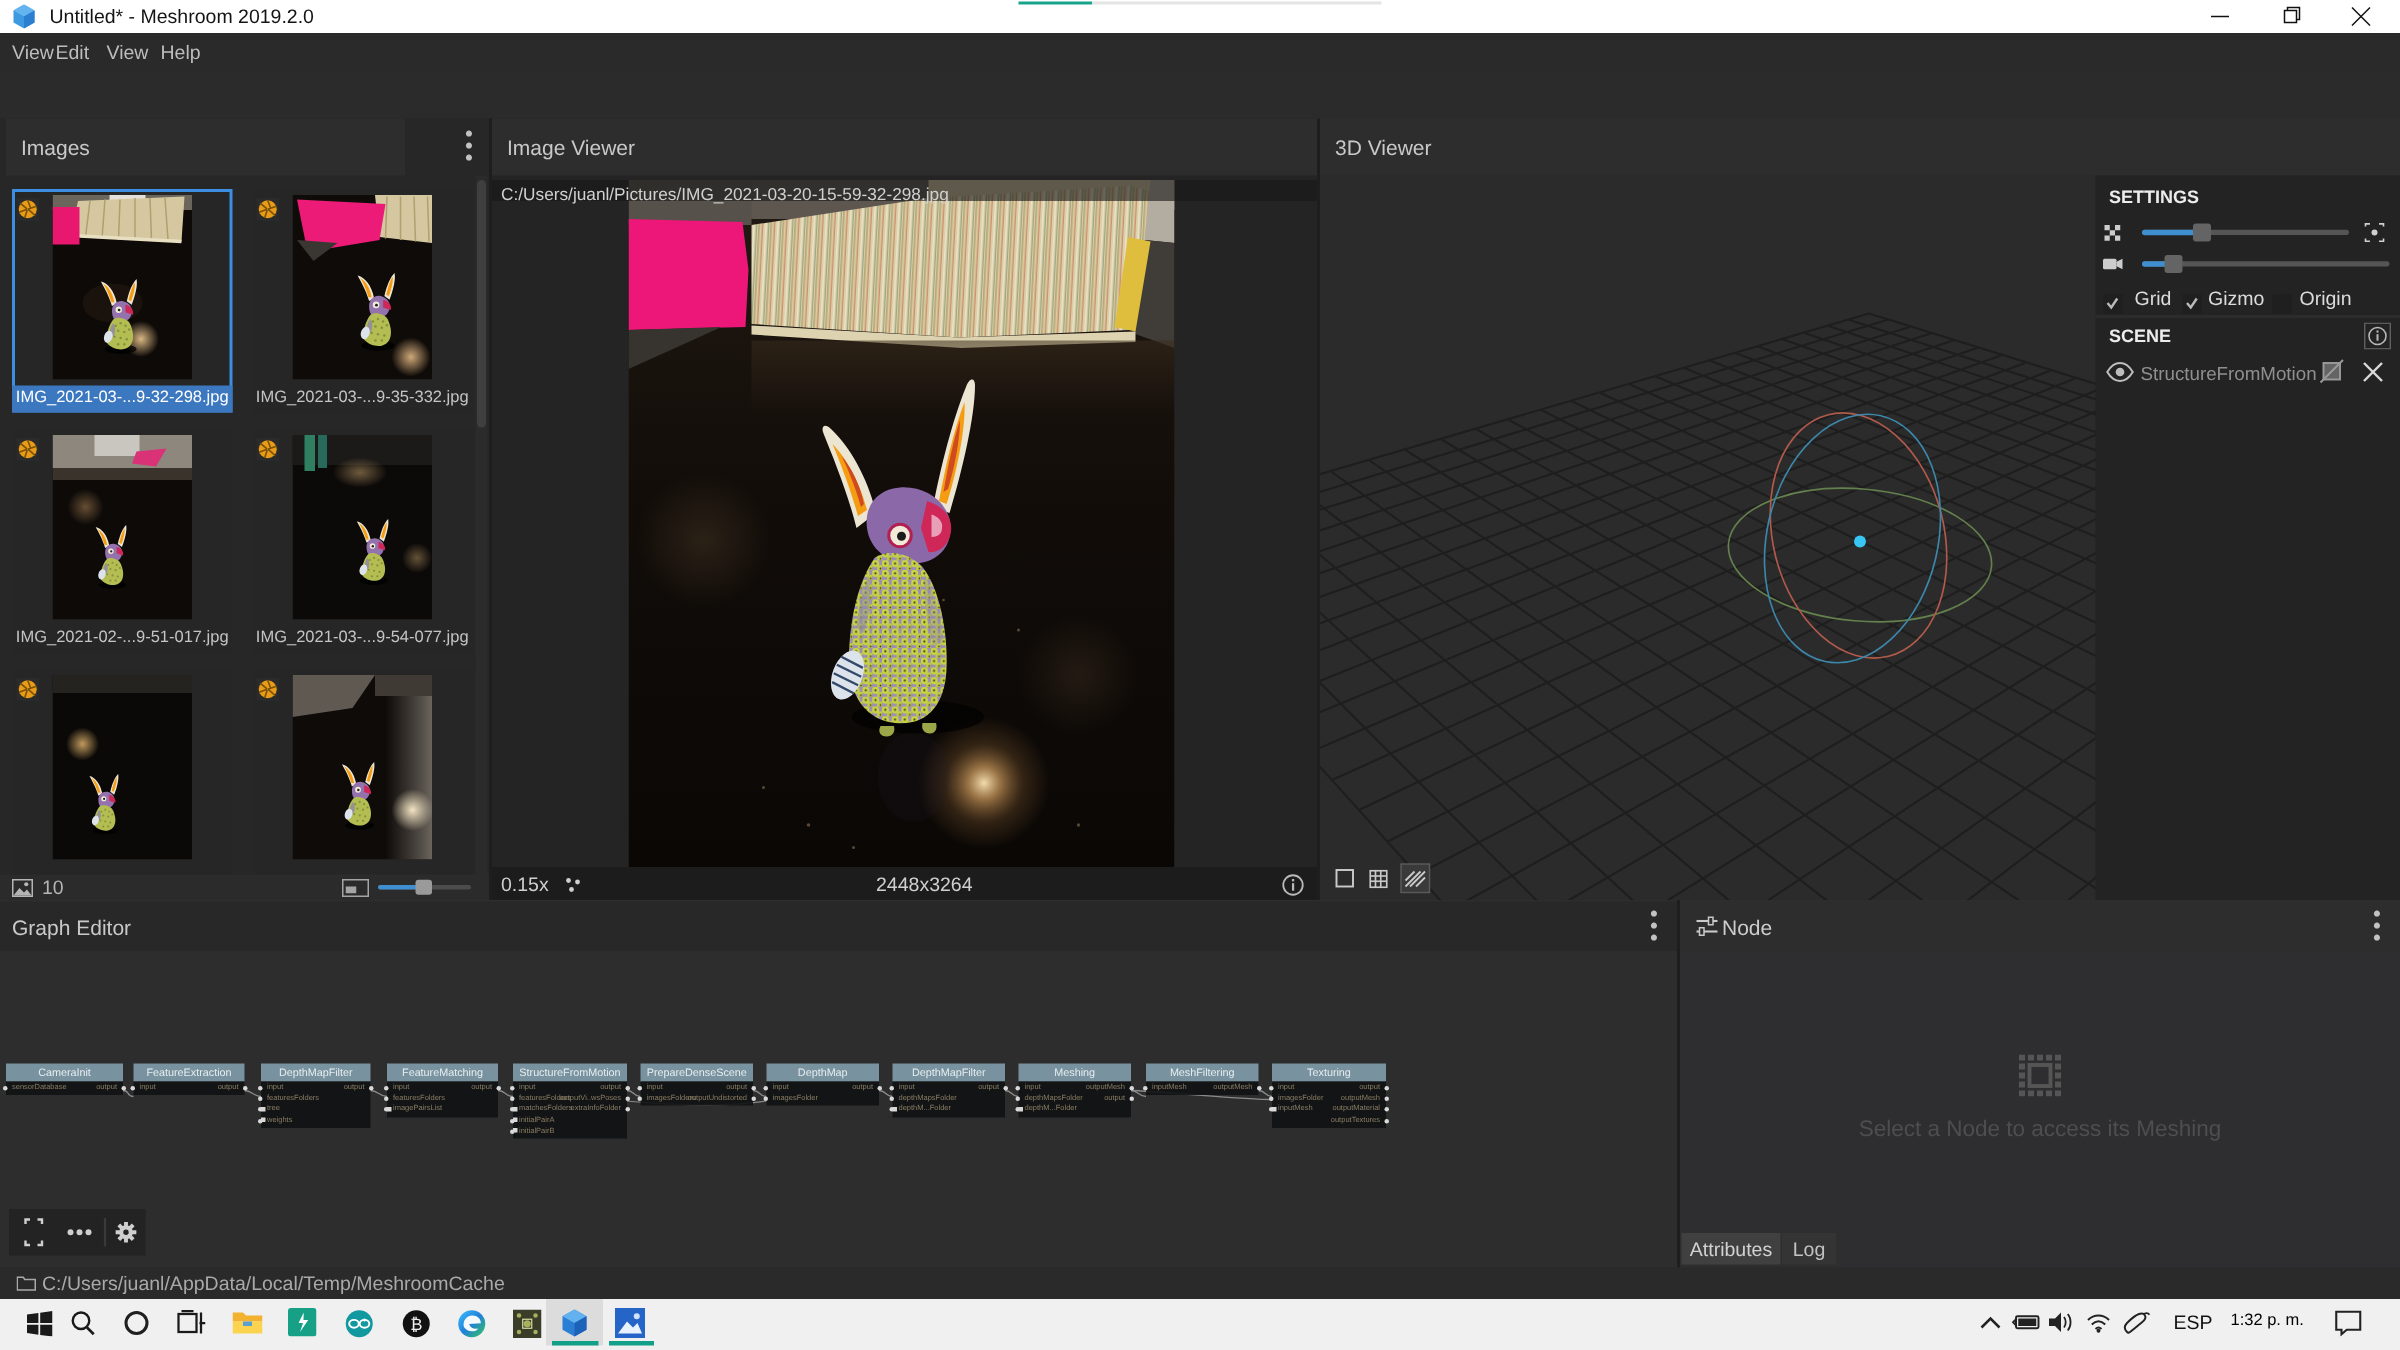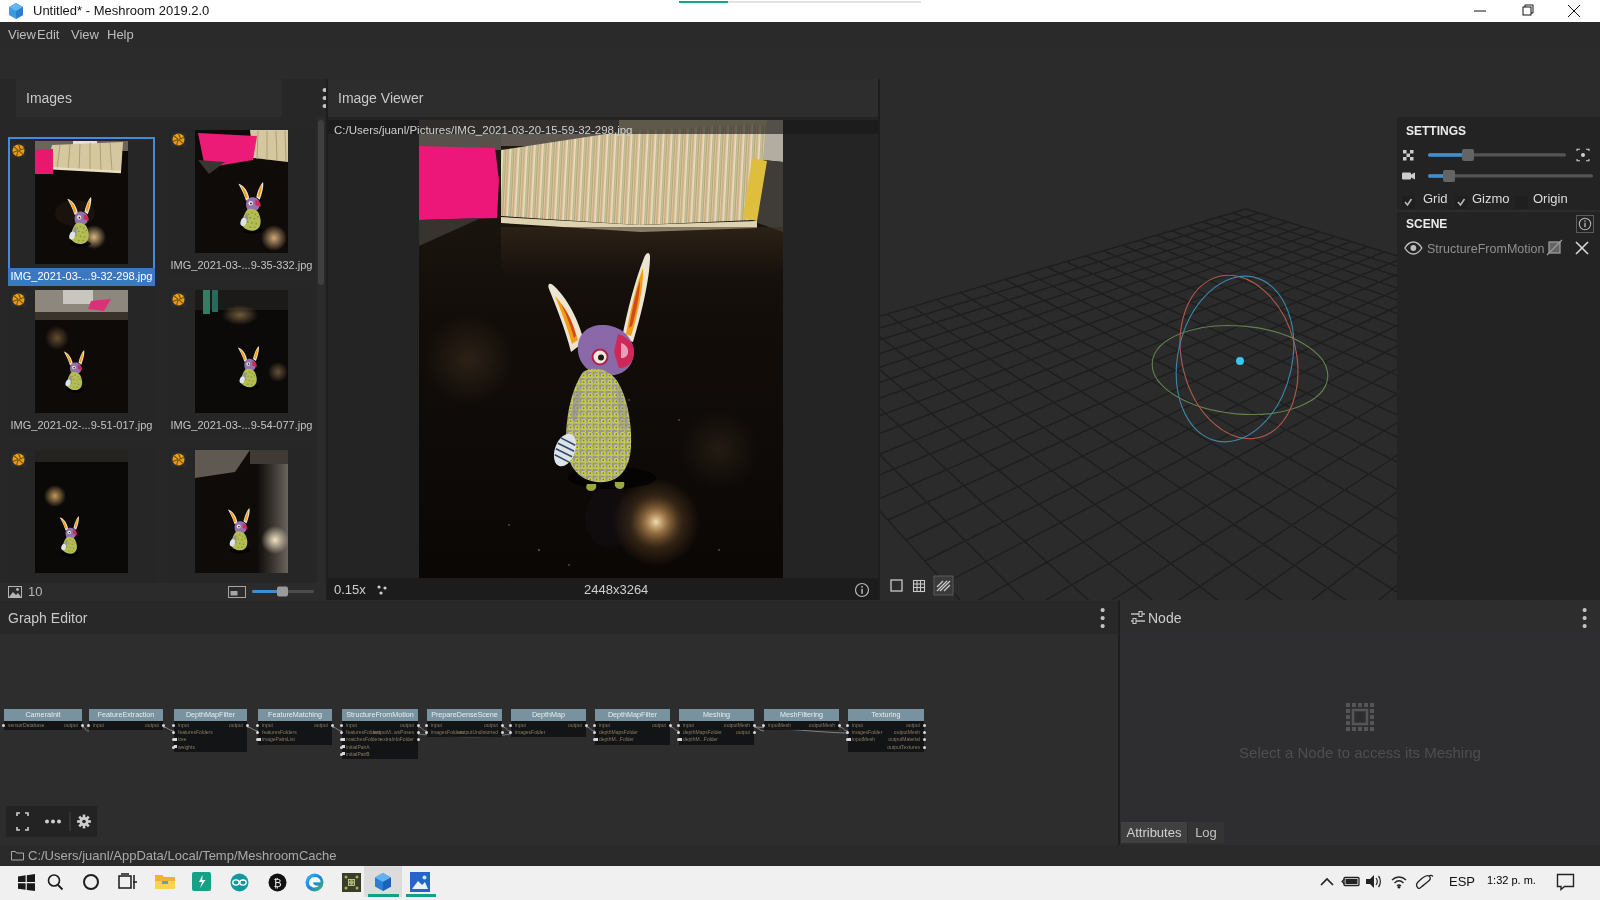--- a/index.html
+++ b/index.html
@@ -138,28 +138,28 @@
 
   <div id="menubar" class="abs">
     <span style="left:8px">View</span>
       <span style="left:37px">Edit</span>
     <span style="left:71px">View</span>
       <span style="left:107px">Help</span>
   </div>
 
 
   <div id="images-panel" class="abs">
-    <div class="panel-header" style="left:16px;top:0;width:266px">
+    <div class="panel-header" style="left:4px;top:0;width:266px">
         <span class="ph-text">Images</span>
       <div class="dots3" style="left:306px">•<br>•<br>•</div>
       </div>
     <div class="abs" style="left:317px;top:38px;width:8px;height:483px;background:#2b2b2b"></div>
     <div class="abs" style="left:318px;top:41px;width:6px;height:165px;background:#3f3f3f;border-radius:3px"></div>
     <div id="thumbs">
-        <div class="thumb sel" style="left:8px;top:58px">
+        <div class="thumb sel" style="left:8px;top:47px">
       <div class="photo"><svg width="93" height="123" viewBox="0 0 93 123">
               <rect width="93" height="123" fill="#0e0a08"></rect>
  <rect x="0" y="0" width="93" height="10" fill="#6b655c"></rect>
  <rect x="38" y="0" width="24" height="9" fill="#e4e1da"></rect>
  <polygon points="17,4 88,1 86,31 12,27" fill="#d5c8a0"></polygon>
  <g stroke="#b0a070" stroke-width="1">
                 <line x1="25" y1="4" x2="22" y2="28"></line>
                 <line x1="35" y1="3" x2="33" y2="29"></line>
                 <line x1="45" y1="3" x2="44" y2="30"></line>
                 <line x1="55" y1="2" x2="55" y2="30"></line>
@@ -432,20 +432,23 @@
       <svg class="abs" style="left:526px;top:4px" width="16" height="16" viewBox="0 0 16 16">
         <circle cx="8" cy="8" r="6.5" fill="none" stroke="#b9b9b9" stroke-width="1.2"></circle>
         <rect x="7.3" y="6.8" width="1.5" height="5" fill="#b9b9b9"></rect>
           <rect x="7.3" y="4" width="1.5" height="1.6" fill="#b9b9b9"></rect>
       </svg>
     </div>
   </div>
   <div class="abs vdiv" style="left:878px;top:79px;width:2px;height:521px"></div>
 
   <div id="viewer3d-panel" class="abs">
+    <div class="panel-header" style="left:0;top:0;width:720px">
+        <span class="ph-text">3D Viewer</span>
+      </div>
     <div id="v3d-canvas" class="abs" style="left:0;top:38px;width:720px;height:483px">
       <svg width="720" height="483" viewBox="0 0 720 483">
         <path d="M366,92 L-20,205 M366,92 L740,208 M379,96 L-20,217 M352,96 L740,221 M393,101 L-20,229 M338,100 L740,233 M408,105 L-20,243 M323,105 L740,247 M422,110 L-20,257 M308,109 L740,262 M438,115 L-20,272 M292,114 L740,278 M454,120 L-20,288 M276,118 L740,294 M470,125 L-20,306 M259,123 L740,312 M487,130 L-20,324 M242,128 L740,332 M504,135 L-20,345 M224,134 L740,353 M523,141 L-20,366 M206,139 L740,376 M541,147 L-8,385 M187,145 L722,393 M561,153 L8,403 M167,150 L704,411 M581,159 L26,423 M147,156 L685,431 M602,166 L45,444 M126,163 L664,451 M624,173 L65,466 M104,169 L642,473 M647,180 L86,490 M81,176 L618,497 M671,187 L132,503 M57,183 L561,503 M695,195 L200,503 M33,190 L495,503 M721,203 L269,503 M7,197 L429,503 M740,216 L338,503 M-19,205 L363,503 M740,247 L406,503 M-20,236 L296,503 M740,283 L475,503 M-20,273 L230,503 M740,325 L544,503 M-20,318 L164,503 M740,376 L612,503 M-20,372 L98,503" fill="none" stroke="#1e1e1e" stroke-width="1.4"></path>
         <ellipse cx="360" cy="253" rx="88" ry="44" fill="none" stroke="#64804c" stroke-width="1.1" transform="rotate(5 360 253)"></ellipse>
         <ellipse cx="359" cy="240" rx="57" ry="83" fill="none" stroke="#b25a4b" stroke-width="1.1" transform="rotate(-14 359 240)"></ellipse>
         <ellipse cx="355" cy="242" rx="57" ry="84" fill="none" stroke="#3c87aa" stroke-width="1.1" transform="rotate(13 355 242)"></ellipse>
         <circle cx="360" cy="244" r="4" fill="#38c6f4"></circle>
         <g transform="translate(8,460)">
           <rect x="46" y="-1" width="19" height="19" fill="#3a3a3a" stroke="#5a5a5a" stroke-width="1"></rect>
           <rect x="3" y="3" width="11" height="11" fill="none" stroke="#c9c9c9" stroke-width="1.3"></rect>

